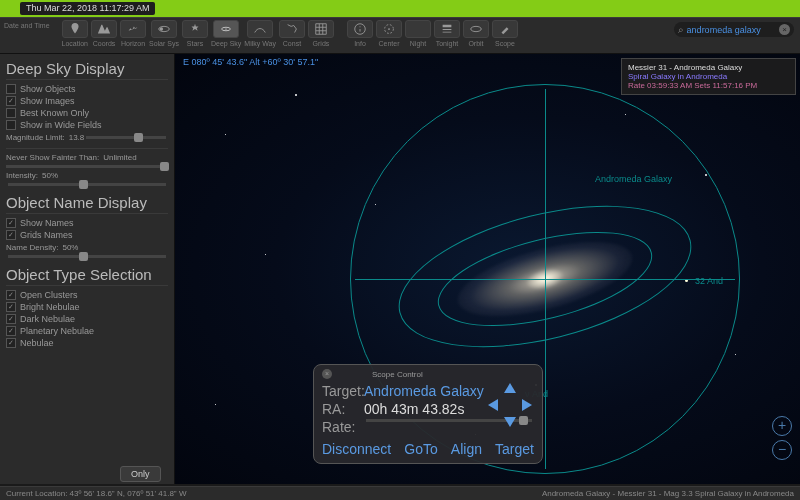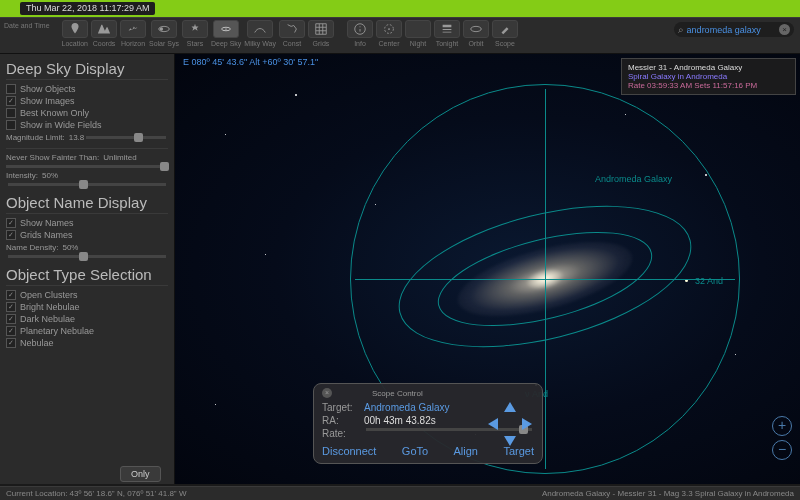--- a/index.html
+++ b/index.html
@@ -37,26 +37,26 @@
 .ring{position:absolute;border:1px solid #0a8a8a;border-radius:50%}
 .cross{position:absolute;background:#0a8a8a}
 .glabel{position:absolute;color:#0a8a8a;font-size:9px}
 .objinfo{position:absolute;top:4px;right:4px;width:175px;background:rgba(30,30,30,0.9);border:1px solid #444;padding:4px 6px;font-size:8px}
 .objinfo .t1{color:#ddd}
 .objinfo .t2{color:#8a7aff}
 .objinfo .t3{color:#ca6a9a}
 .scope{position:absolute;bottom:20px;left:138px;width:230px;background:rgba(40,40,44,0.95);border:1px solid #555;border-radius:8px;padding:4px 8px 6px}
 .scope .hdr{display:flex;align-items:center;font-size:8px;color:#999;margin-bottom:4px}
 .scope .hdr .x{width:10px;height:10px;background:#555;border-radius:50%;font-size:7px;text-align:center;line-height:10px;cursor:pointer;margin-right:40px}
-.scope .row{display:flex;font-size:10px;margin:2px 0;color:#bbb}
+.scope .row{display:flex;font-size:14px;margin:2px 0;color:#bbb}
 .scope .row .k{width:42px;color:#999}
 .scope .row .v{color:#5a9ae2}
 .scope .row .w{color:#ddd}
 .scope .btns{display:flex;justify-content:space-between;margin-top:6px}
-.scope .btns span{color:#5a9ae2;font-size:11px;cursor:pointer}
+.scope .btns span{color:#5a9ae2;font-size:14px;cursor:pointer}
 .dpad{position:absolute;right:10px;top:18px;width:44px;height:44px}
 .dpad div{position:absolute;width:0;height:0;cursor:pointer}
 .dpad .u{left:16px;top:0;border-left:6px solid transparent;border-right:6px solid transparent;border-bottom:10px solid #5a9ae2}
 .dpad .d{left:16px;bottom:0;border-left:6px solid transparent;border-right:6px solid transparent;border-top:10px solid #5a9ae2}
 .dpad .l{left:0;top:16px;border-top:6px solid transparent;border-bottom:6px solid transparent;border-right:10px solid #5a9ae2}
 .dpad .r{right:0;top:16px;border-top:6px solid transparent;border-bottom:6px solid transparent;border-left:10px solid #5a9ae2}
 .zoom{position:absolute;right:8px;bottom:20px}
 .zoom div{width:20px;height:20px;border:1.5px solid #4a7aaa;border-radius:50%;color:#4a7aaa;font-size:14px;text-align:center;line-height:17px;margin:4px 0;cursor:pointer}
 .status{position:absolute;bottom:0;left:0;right:0;height:14px;background:#2b2b2b;border-top:1px solid #3a3a3a;display:flex;align-items:center;padding:0 6px;font-size:8px;color:#888;justify-content:space-between}
 </style>

